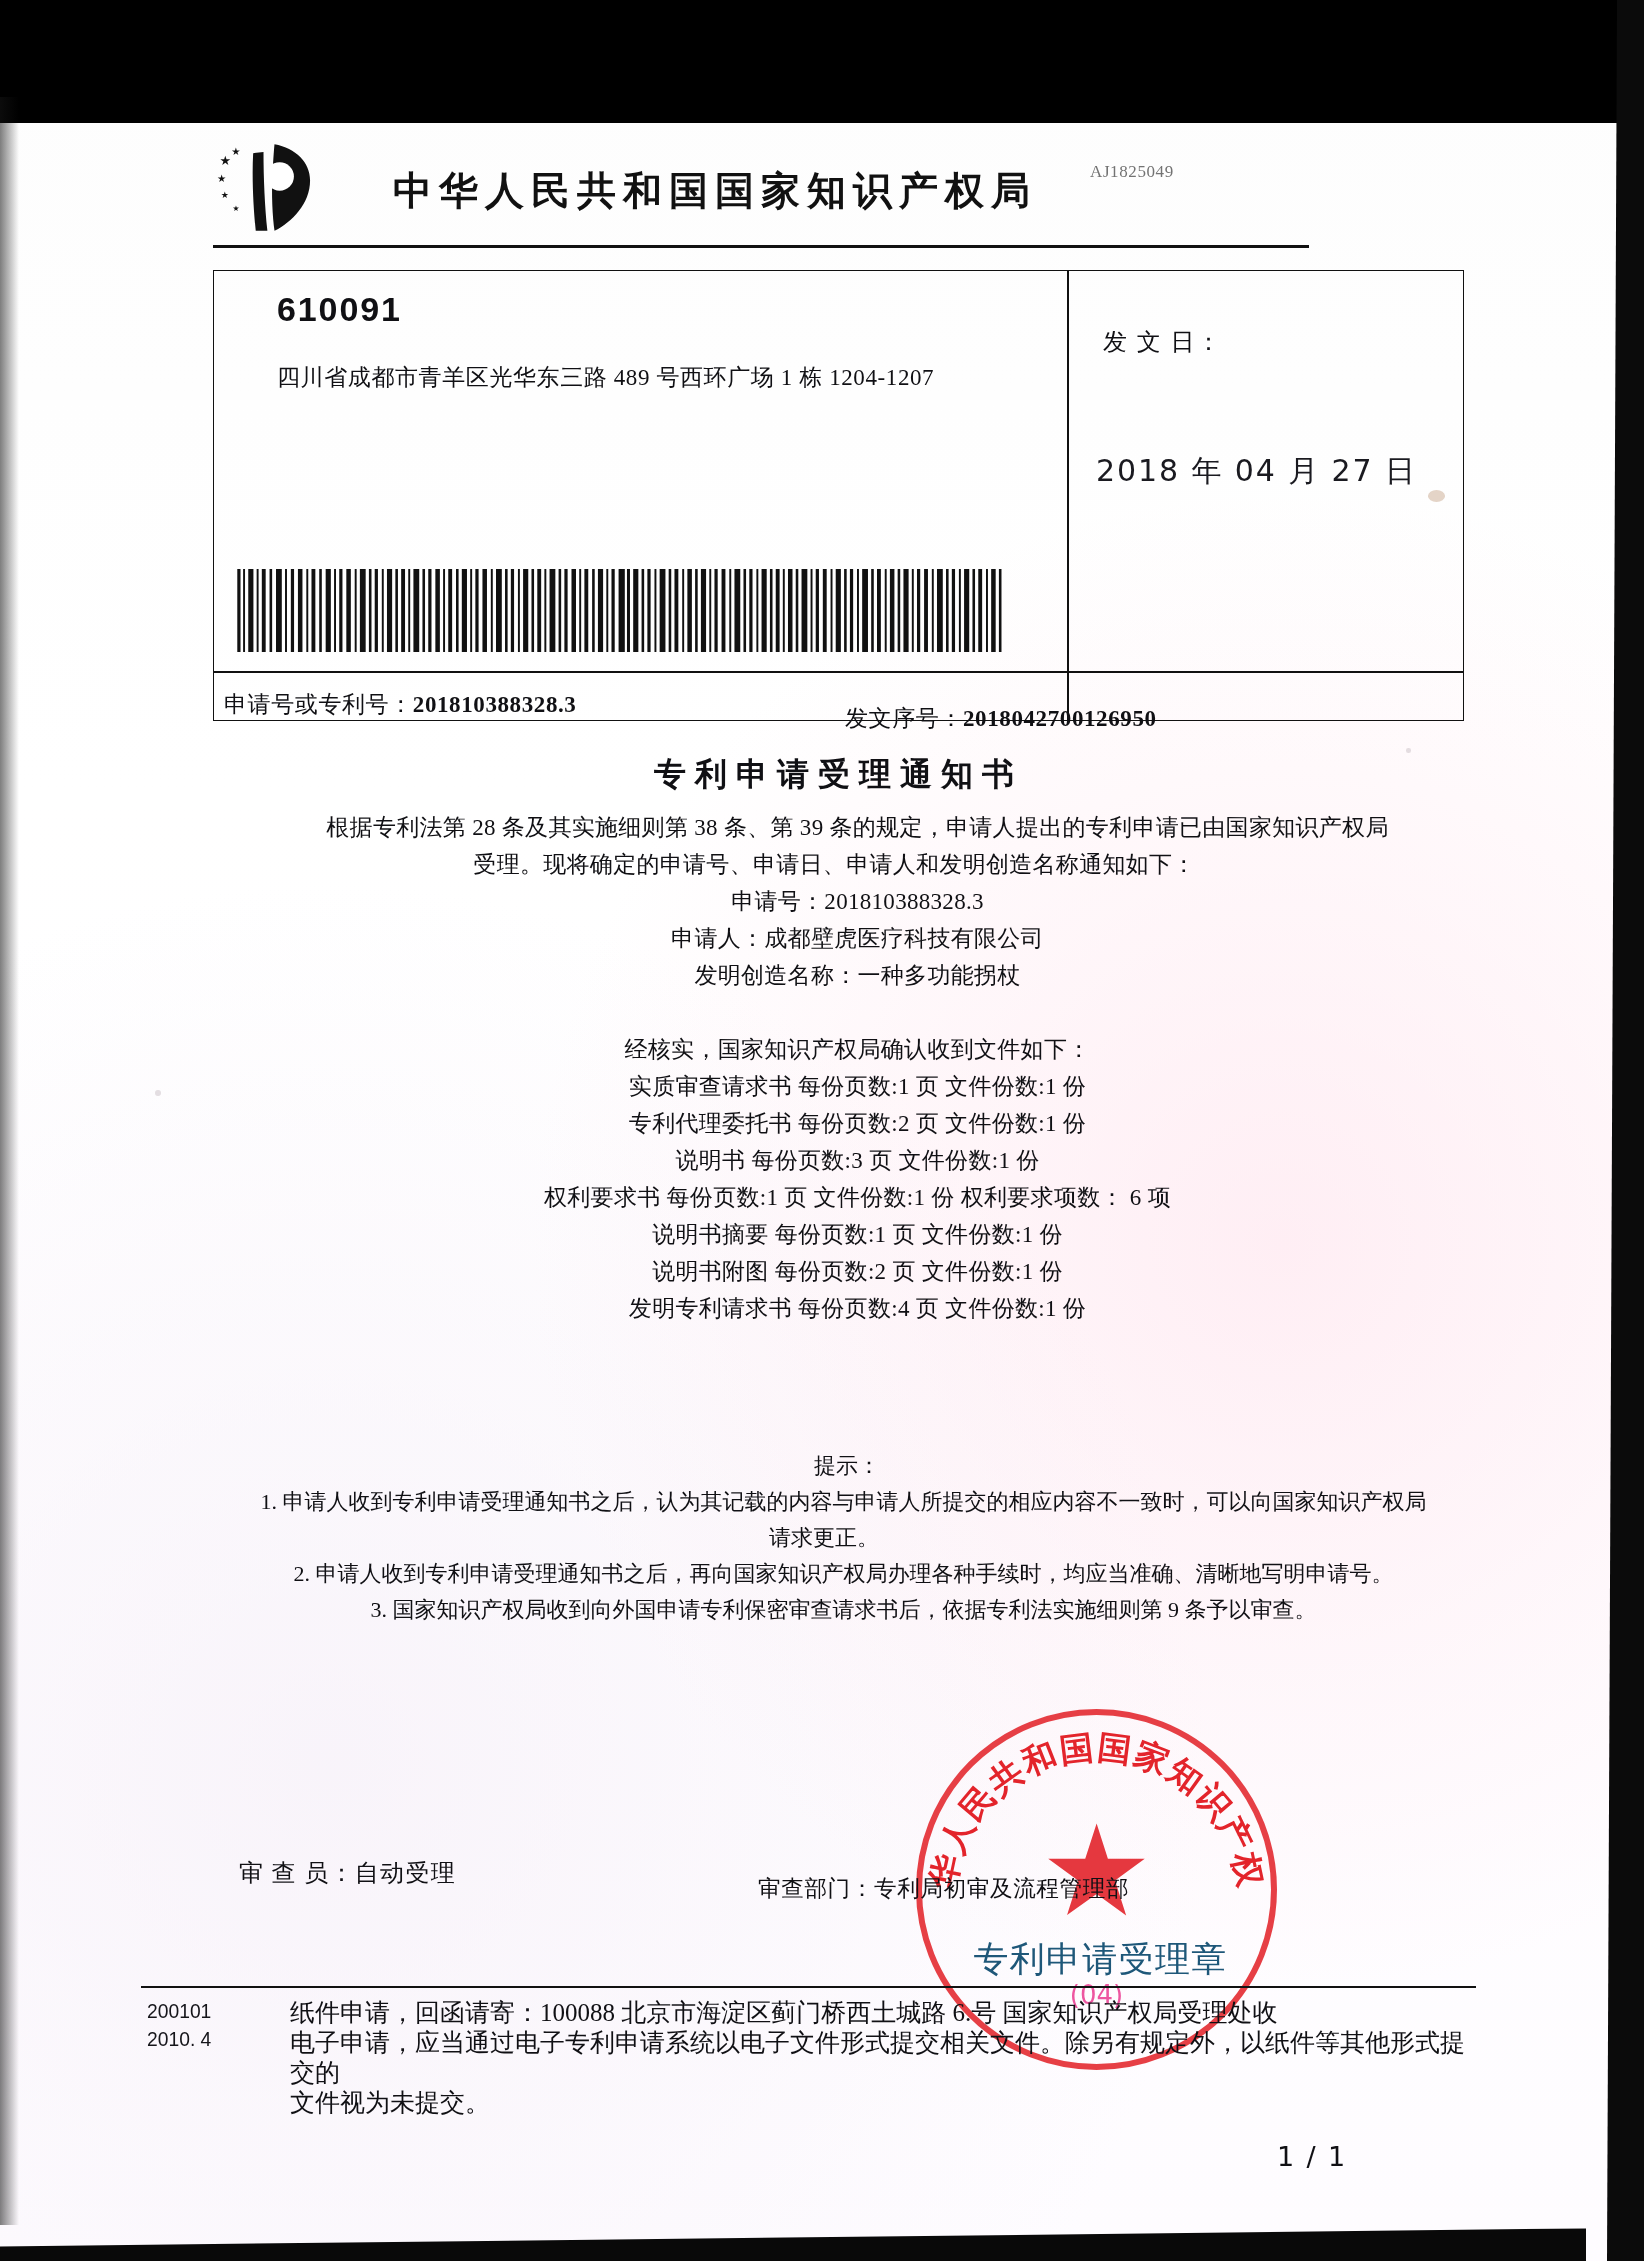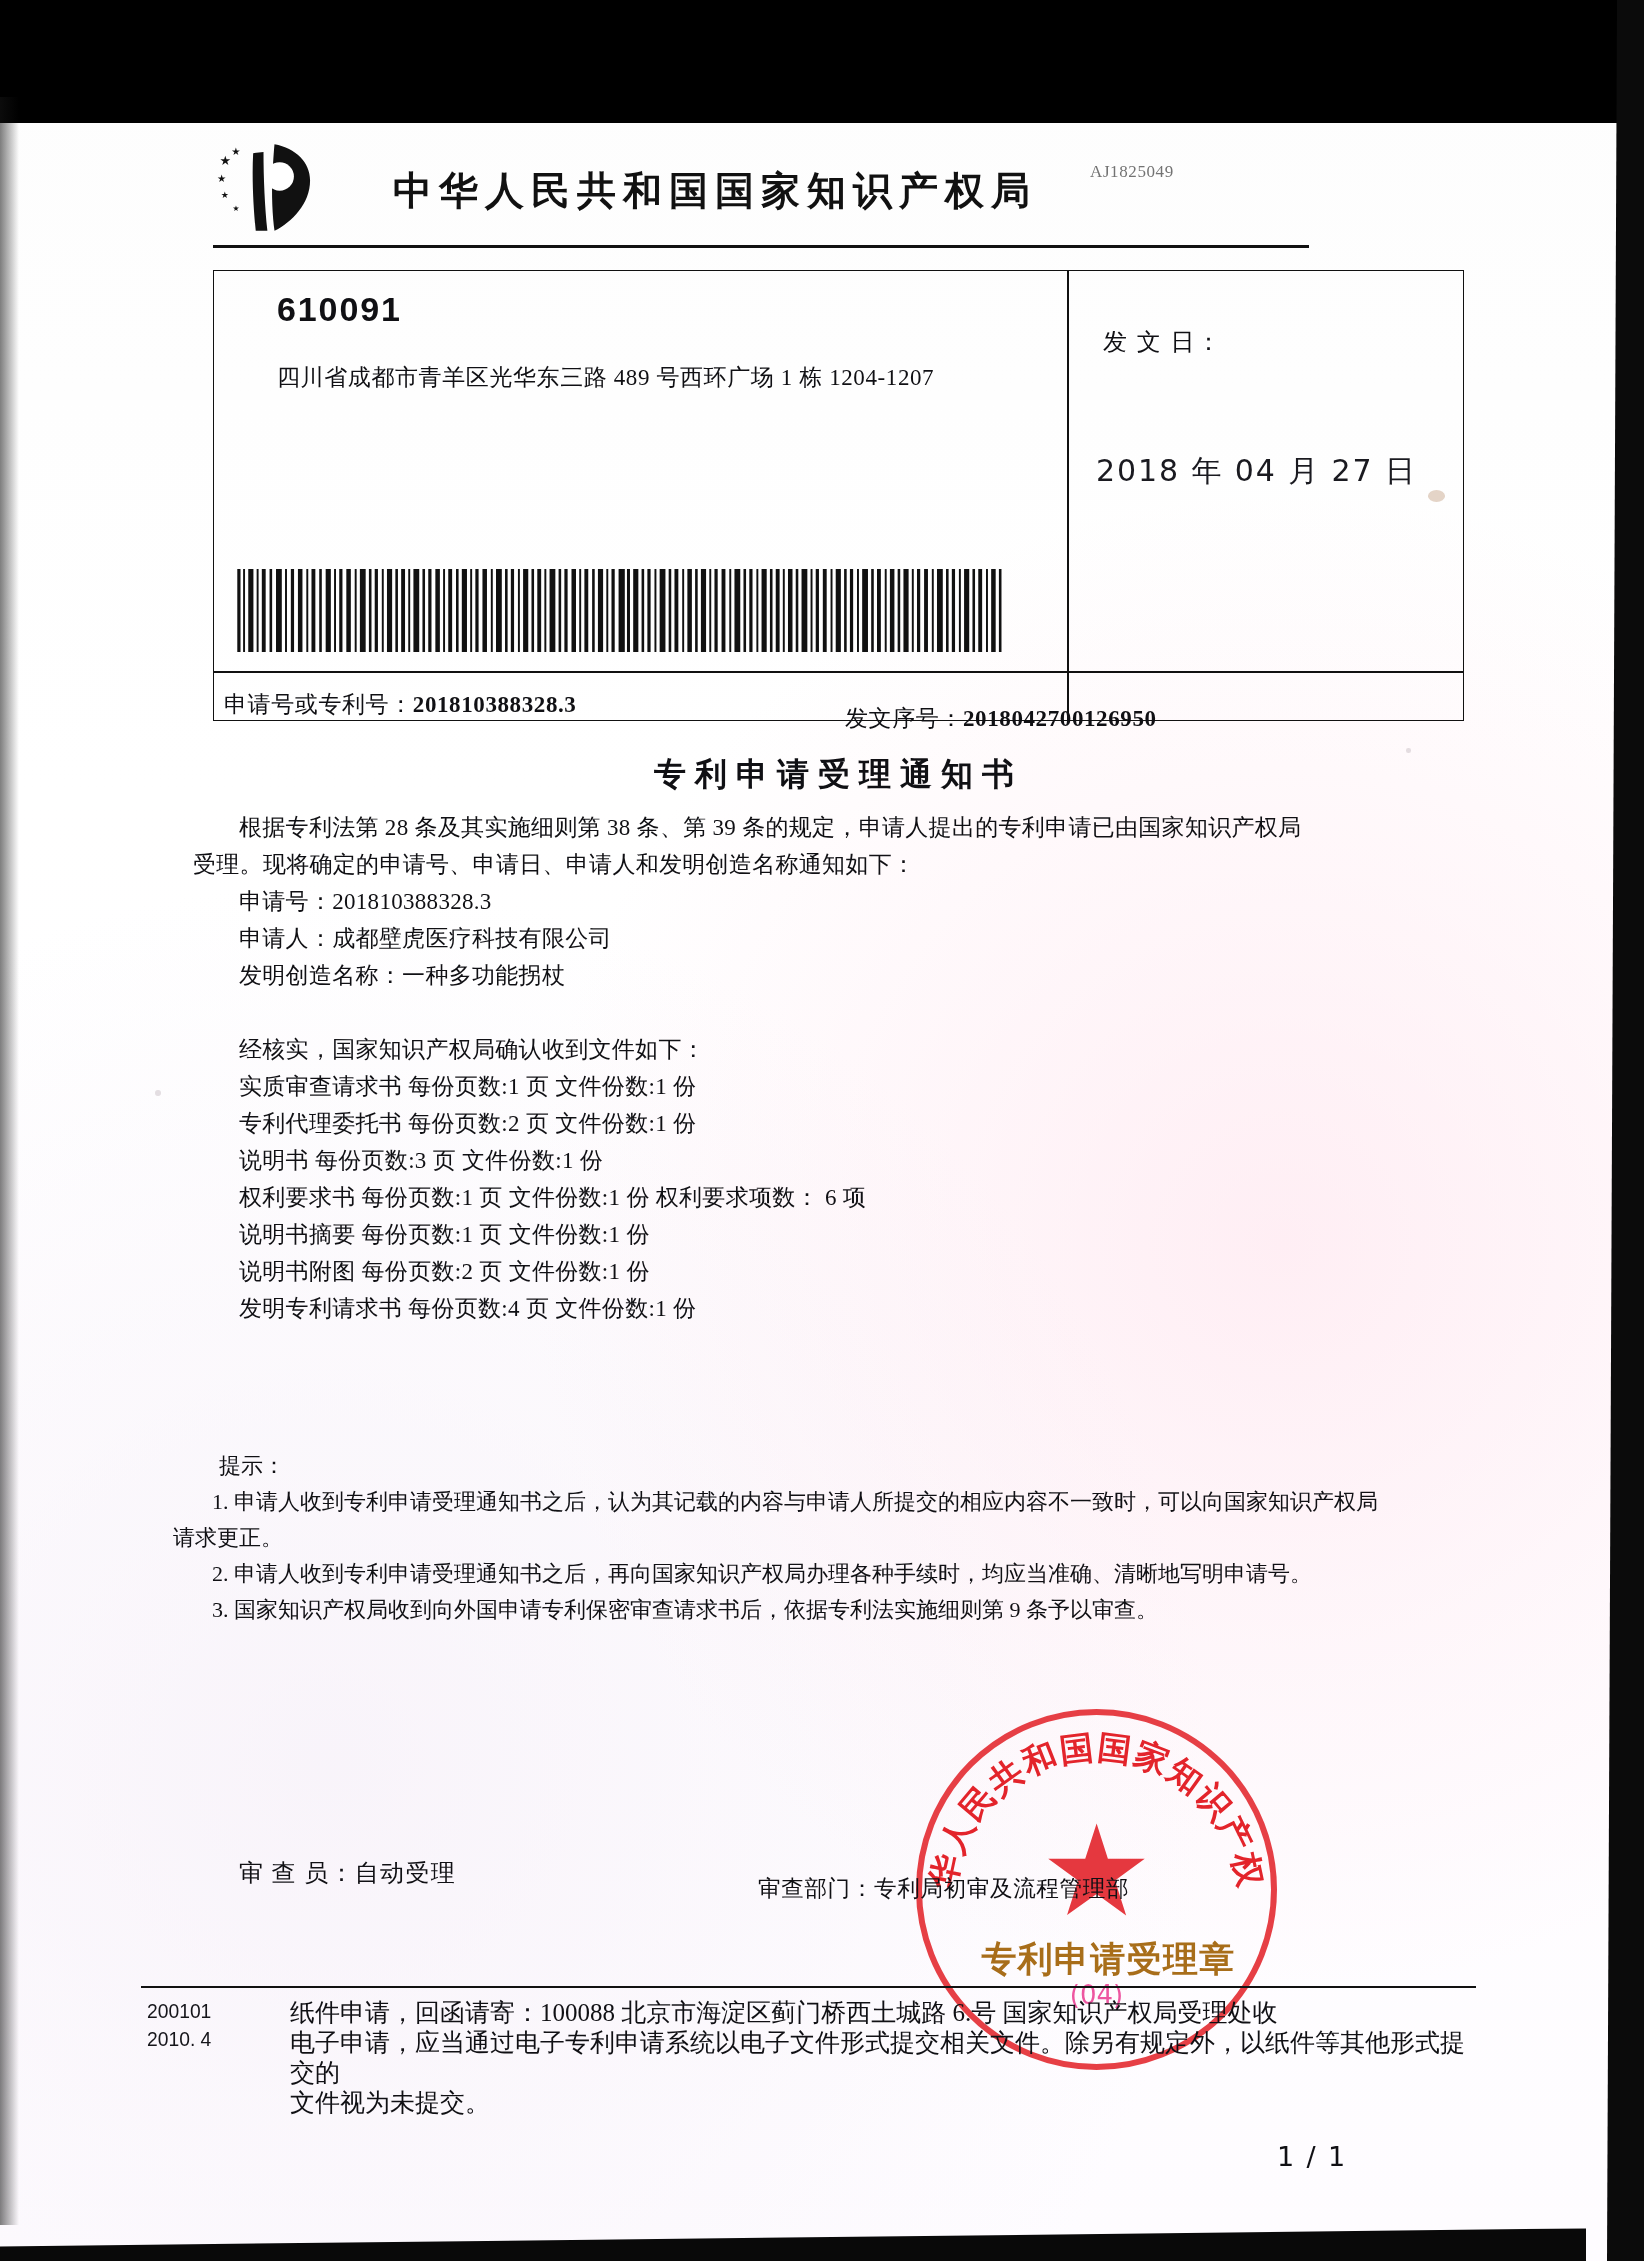--- a/index.html
+++ b/index.html
@@ -179,21 +179,21 @@
   
   .body-text {
     position: absolute;
     left: 193px; top: 809px;
     width: 1283px;
     font-size: 23px;
     line-height: 37px;
     letter-spacing: 0.3px;
   }
   .p-indent { text-indent: 46px; }
-  .ln { display: block; white-space: nowrap; }
+  .ln { display: block; white-space: nowrap; text-align: center; }
   .ind1 { padding-left: 46px; }
   .gap-m { height: 37px; }
 
   .notes {
     position: absolute;
     left: 173px; top: 1448px;
     width: 1302px;
     font-size: 22px;
     line-height: 36px;
   }
@@ -241,26 +241,26 @@
   }
   .seal-arc text {
     fill: #e3242b;
     font-family: "DejaVu Sans", sans-serif;
     font-size: 52px;
     font-weight: bold;
     letter-spacing: 3px;
   }
   .seal-main {
     position: absolute;
-    left: 12px; top: 227px; width: 361px;
+    left: 4px; top: 227px; width: 361px;
     text-align: center;
     font-family: "DejaVu Sans", sans-serif;
-    font-weight: bold;
+    font-weight: normal;
     font-size: 35px;
-    color: #a16207;
+    color: #0c4a6e;
     letter-spacing: 1.3px;
     opacity: .92;
   }
   .seal-sub {
     position: absolute;
     left: 0; top: 271px; width: 361px;
     text-align: center;
     font-family: "DejaVu Sans", sans-serif;
     font-size: 26px;
     color: #ec4899;

